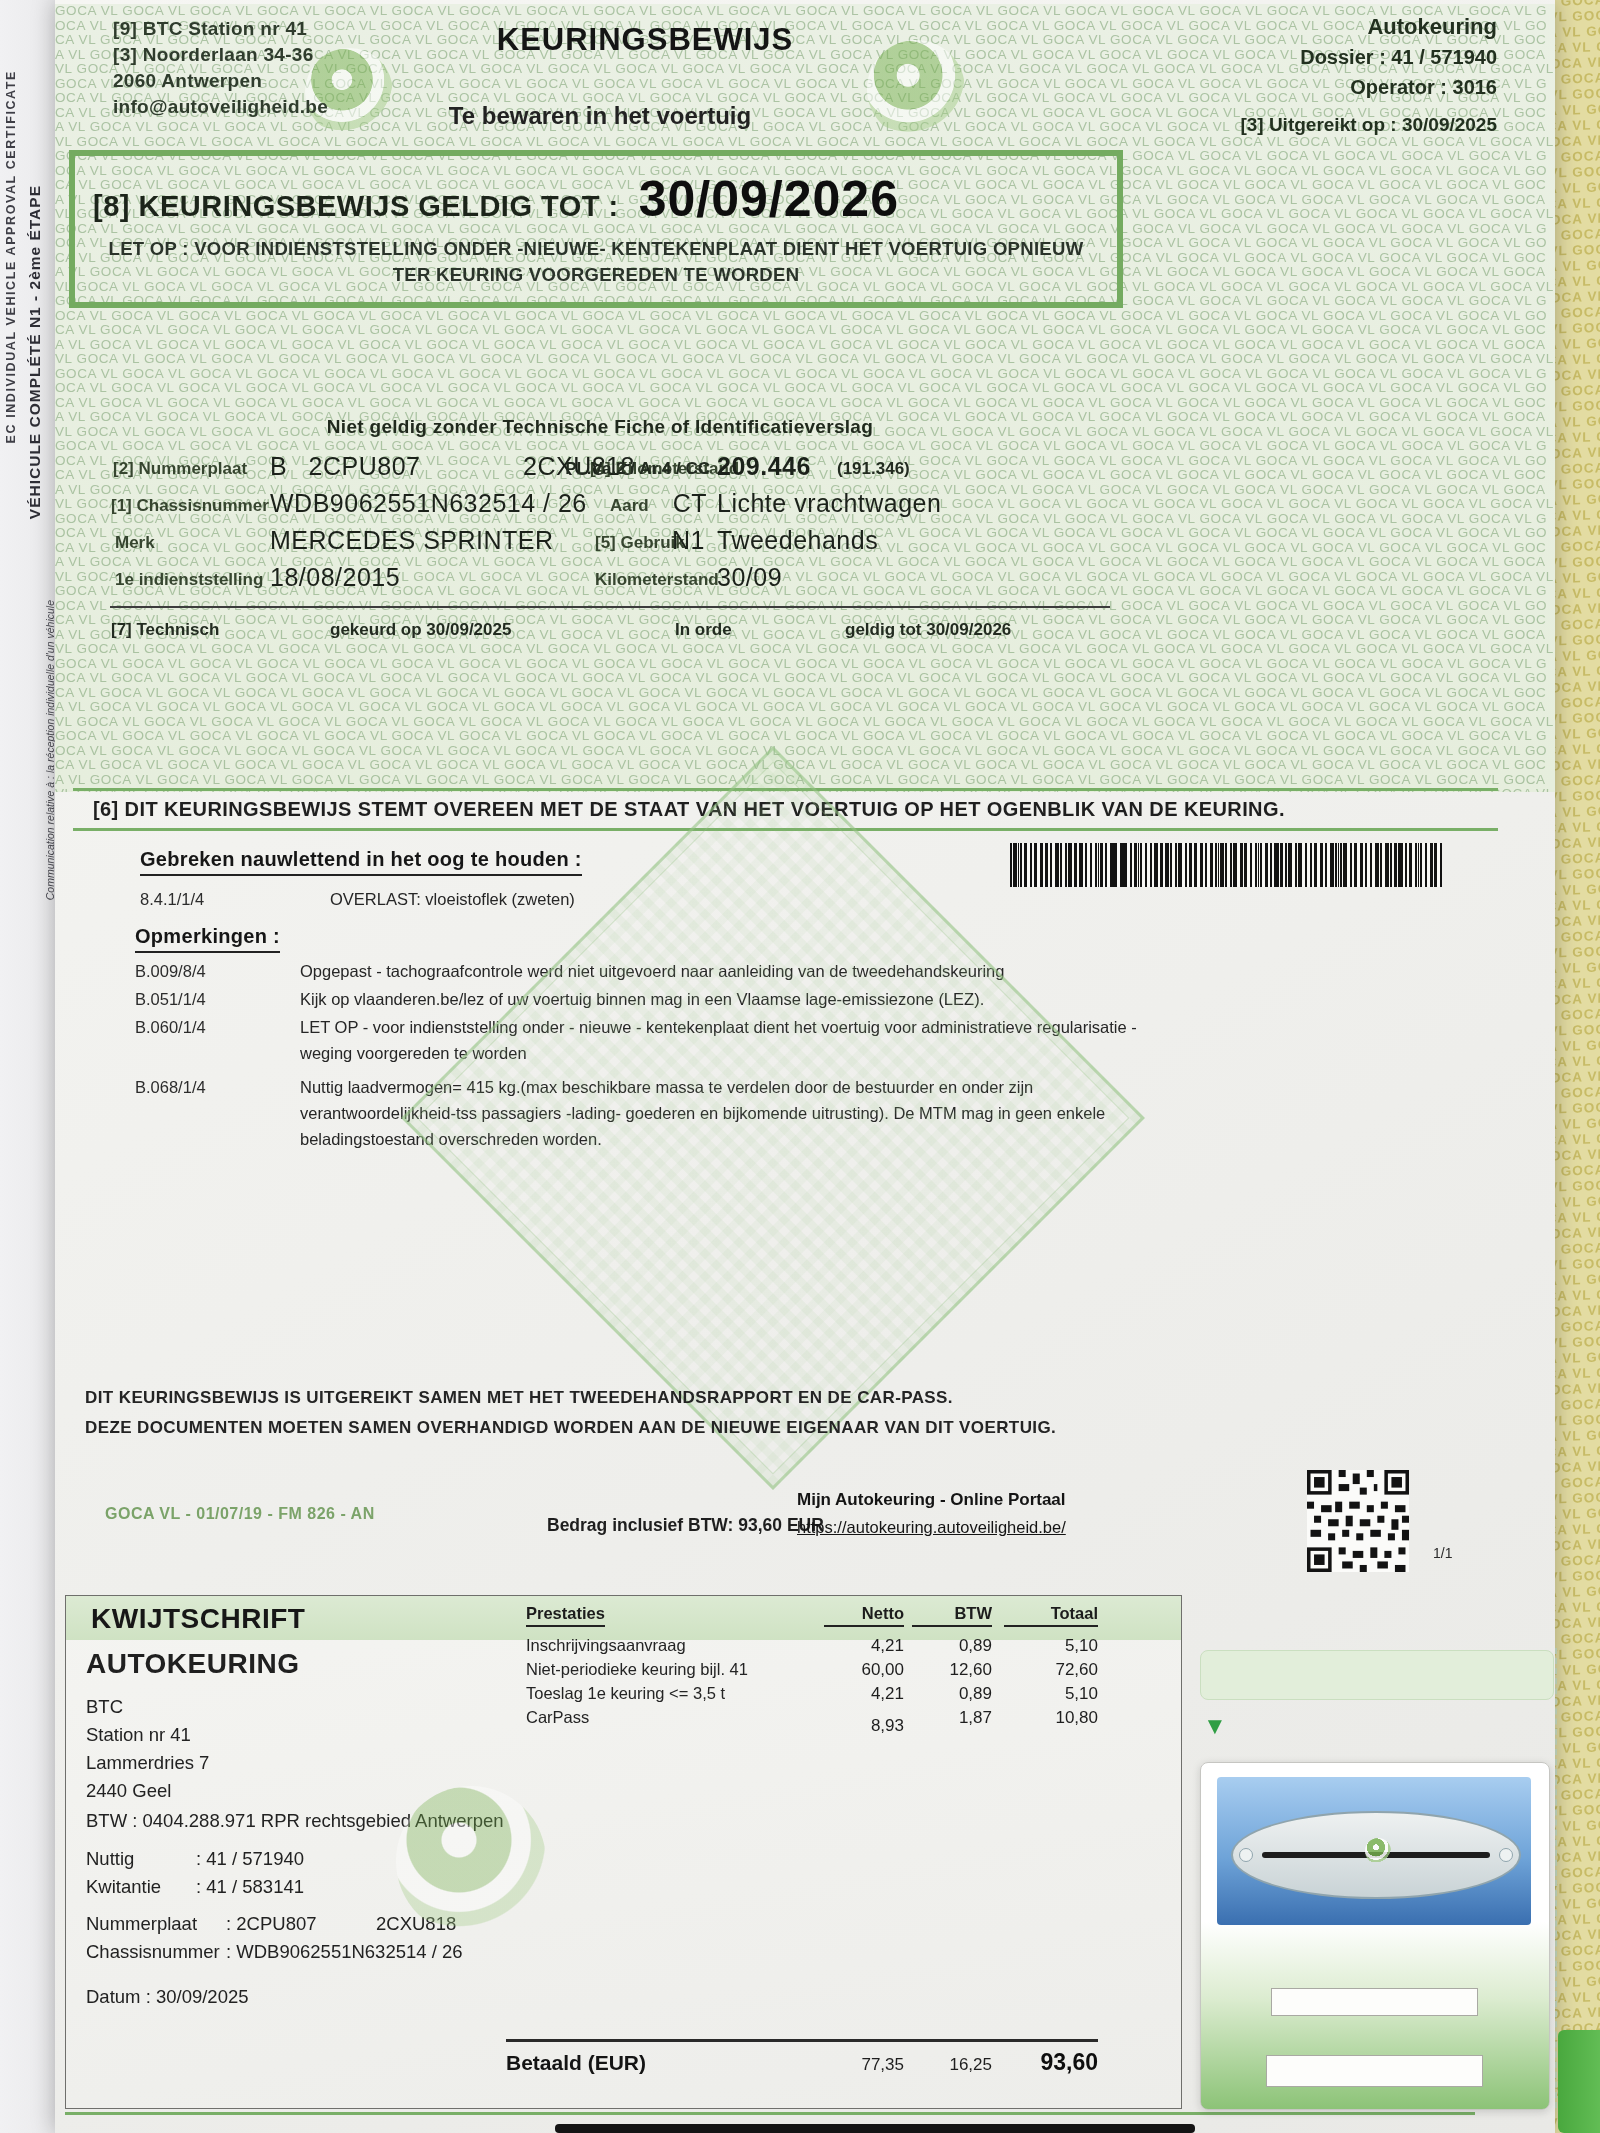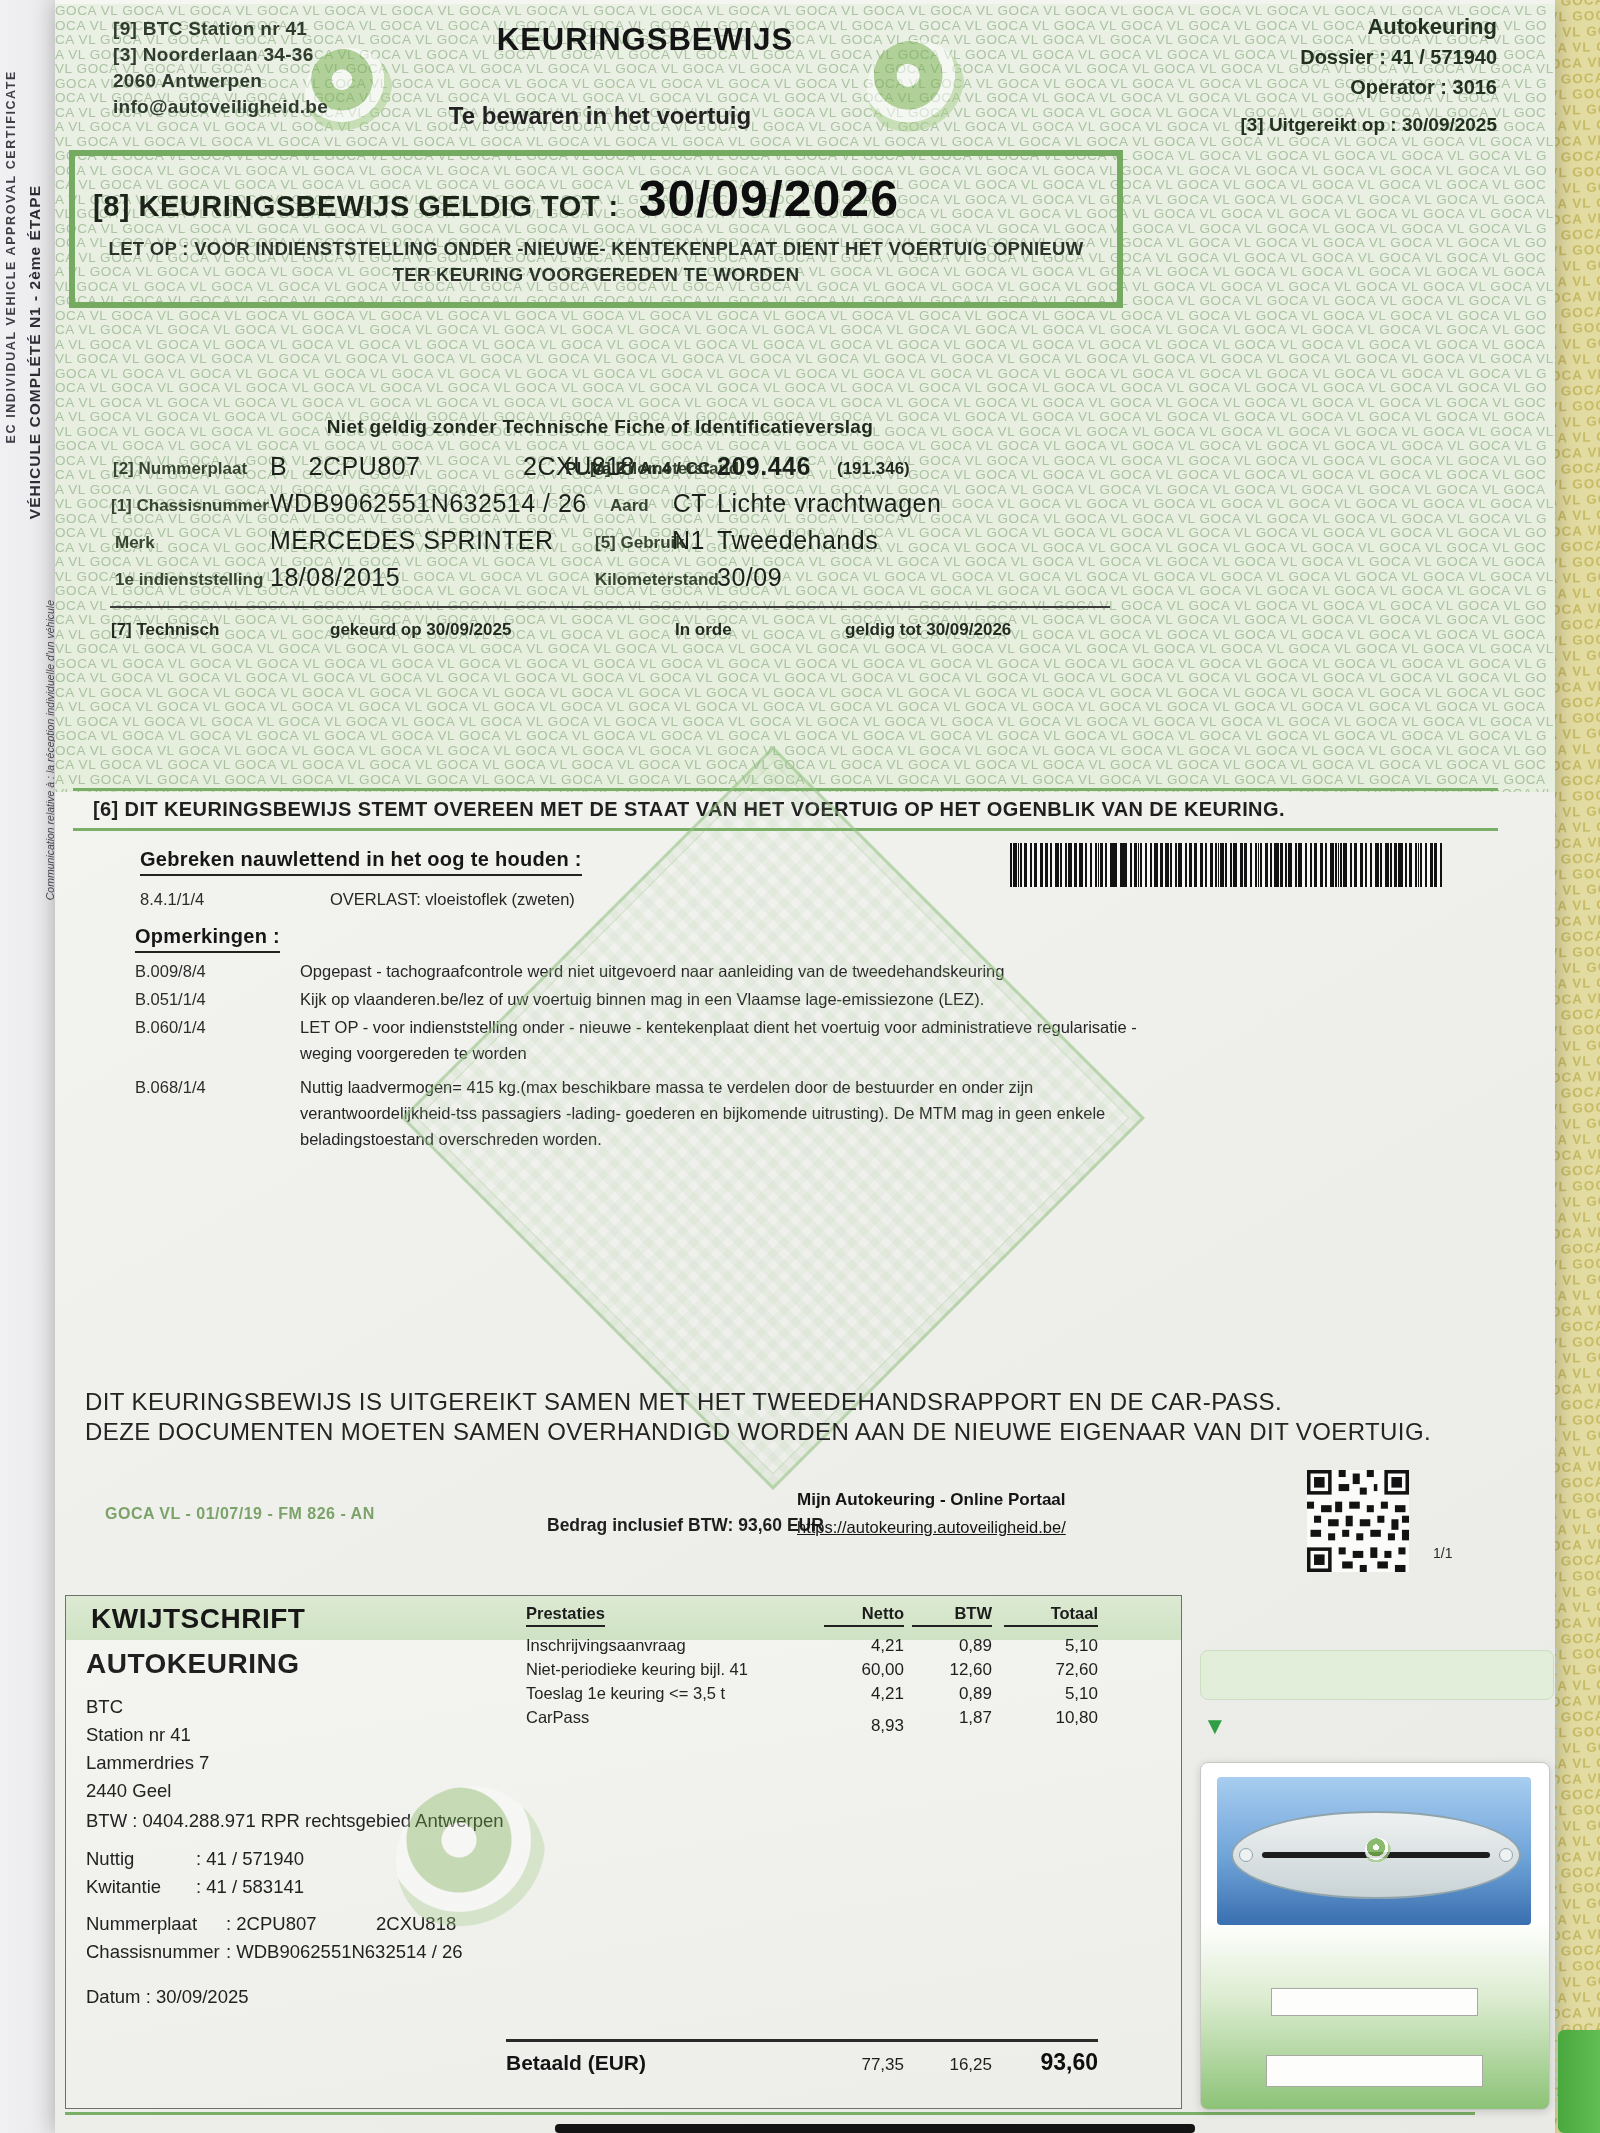--- a/index.html
+++ b/index.html
@@ -43,21 +43,21 @@
   .code{font-size:16.5px;color:#2c2c2c;}
   .rtext{font-size:16.5px;color:#262626;line-height:26px;}
   #barcode{background-color:#f7f7f5;
     background-image:repeating-linear-gradient(90deg,#121212 0 2px,transparent 2px 5px),
       repeating-linear-gradient(90deg,#121212 0 1px,transparent 1px 8px),
       repeating-linear-gradient(90deg,transparent 0 3px,#121212 3px 5px,transparent 5px 11px);}
   #diamond{left:455px;top:855px;width:520px;height:520px;transform:rotate(45deg);
     border:3px solid rgba(148,194,132,.55);outline:1.5px solid rgba(148,194,132,.35);outline-offset:-12px;
     background:repeating-linear-gradient(0deg,rgba(150,196,134,.10) 0 8px,transparent 8px 16px),
       repeating-linear-gradient(90deg,rgba(150,196,134,.08) 0 8px,transparent 8px 16px);}
-  .carpass{font-size:24px;font-weight:400;color:#242424;letter-spacing:.4px;}
+  .carpass{font-size:17px;font-weight:700;color:#242424;letter-spacing:.4px;}
   .ftr-code{font-size:16px;color:#7ba369;font-weight:600;letter-spacing:.5px;}
   .ftr-amount{font-size:17.5px;color:#1e1e1e;font-weight:600;}
   .portal-label{font-size:17px;font-weight:700;color:#141414;}
   .portal-url{font-size:16.5px;color:#141414;text-decoration:underline;}
   #receipt{left:10px;top:1595px;width:1115px;height:512px;border:1.5px solid #6f6f6c;
     background:linear-gradient(170deg,#f4f4f1,#ededea);}
   #receipt-bar{left:0;top:0;width:100%;height:44px;background:linear-gradient(180deg,#dcead3,#cfe2c3);}
   .receipt-title{font-size:28px;font-weight:800;color:#171717;letter-spacing:.5px;}
   .receipt-org{font-size:28px;font-weight:600;color:#202020;letter-spacing:.5px;}
   .rcpt{font-size:18.5px;color:#222;font-weight:500;}

